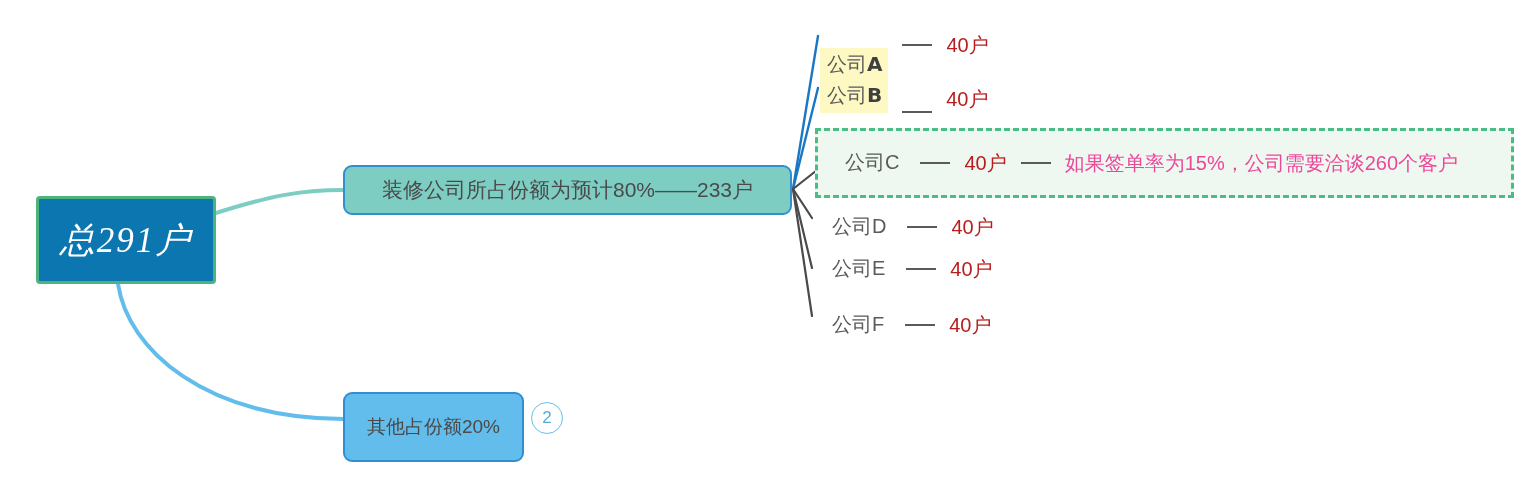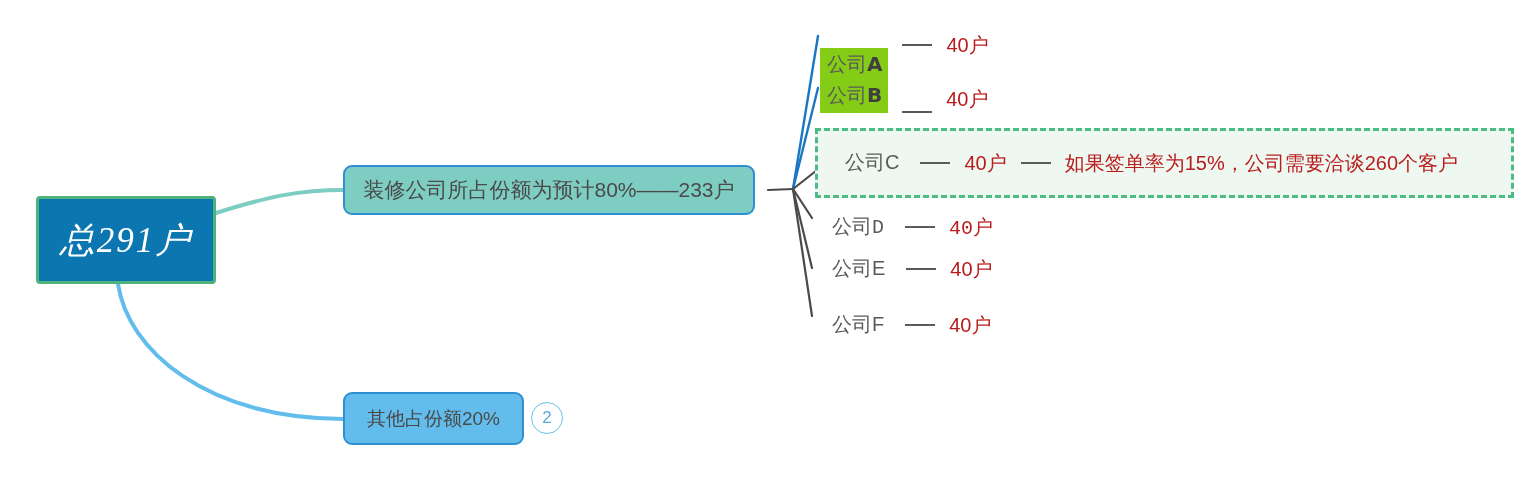--- a/index.html
+++ b/index.html
@@ -50,42 +50,42 @@
     letter-spacing: 2px;
     font-family: "Liberation Serif", "DejaVu Serif", serif;
     white-space: nowrap;
   }
 
   
   .node-main {
     position: absolute;
     left: 343px;
     top: 165px;
-    width: 412px;
+    width: 449px;
     height: 50px;
     box-sizing: border-box;
     background: #7ecdc2;
     border: 2px solid #2f8fd0;
     border-radius: 9px;
     display: flex;
     align-items: center;
     justify-content: center;
   }
   .node-main-label {
     color: #4a4a4a;
     font-size: 21px;
     white-space: nowrap;
   }
 
   .node-other {
     position: absolute;
     left: 343px;
     top: 392px;
     width: 181px;
-    height: 53px;
+    height: 70px;
     box-sizing: border-box;
     background: #62bdec;
     border: 2px solid #2f8fd0;
     border-radius: 9px;
     display: flex;
     align-items: center;
     justify-content: center;
   }
   .node-other-label {
     color: #4a4a4a;
@@ -117,50 +117,50 @@
     white-space: nowrap;
     height: 34px;
   }
   .leaf-name {
     color: #5a5a5a;
     font-size: 20px;
     padding: 3px 7px 4px 7px;
     box-sizing: border-box;
   }
   .leaf-name.hl {
-    background: #84cc16;
+    background: #fef9c3;
     margin-top: 40px;
   }
   .leaf-name .alpha {
     color: #3f3f3f;
     font-weight: bold;
     font-family: "DejaVu Sans", sans-serif;
     letter-spacing: -1px;
   }
   .dash {
     display: inline-block;
     width: 30px;
     height: 0;
     border-top: 2px solid #5a5a5a;
     margin: 0 14px;
   }
   .leaf-value {
     color: #b91c1c;
     font-size: 20px;
   }
   .leaf-note {
-    color: #b91c1c;
+    color: #ec4899;
     font-size: 20px;
   }
 
   
   #leaf-a { left: 820px; top: 28px; }
   #leaf-b { left: 820px; top: 79px; align-items: flex-end; }
   #leaf-c { left: 838px; top: 146px; justify-content: flex-end; }
-  #leaf-d { left: 825px; top: 210px; font-family: Liberation Mono, monospace; }
+  #leaf-d { left: 825px; top: 210px; }
   #leaf-e { left: 825px; top: 252px; }
   #leaf-f { left: 825px; top: 308px; }
 
   
   .selection-box {
     position: absolute;
     left: 815px;
     top: 128px;
     width: 699px;
     height: 70px;

